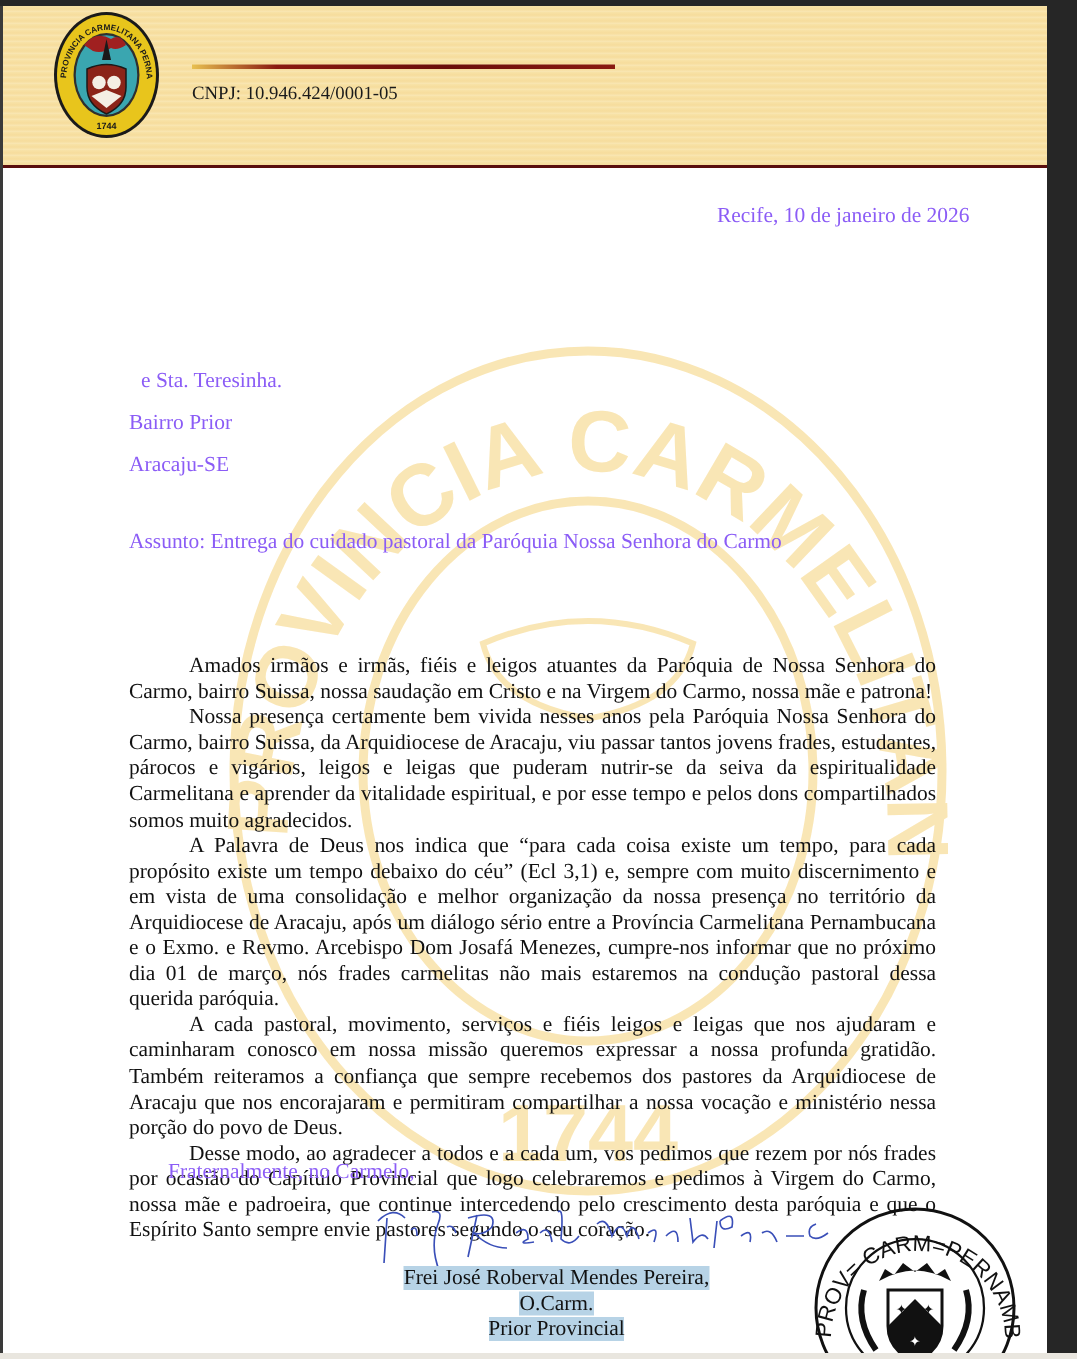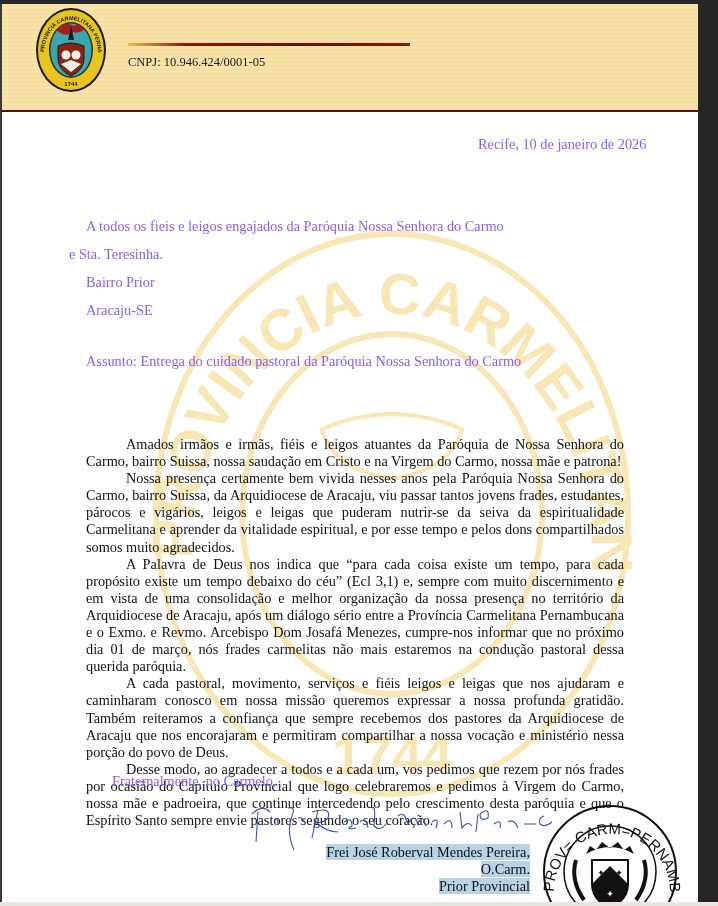--- a/index.html
+++ b/index.html
@@ -46,22 +46,22 @@
   .body-text {
     position: absolute; left: 84px; top: 432px; width: 538px;
     font-size: 14.3px; color: #111; line-height: 17.1px;
     text-align: justify;
   }
   .body-text p { margin: 0; text-indent: 40px; }
   .signature {
     position: absolute; left: 246px; top: 798px; width: 310px; height: 50px;
   }
   .signer {
-    position: absolute; left: 272px; top: 840px;
-    font-size: 14.3px; color: #111; line-height: 17px; text-align: right;
+    position: absolute; left: 241px; top: 840px;
+    font-size: 14.3px; color: #111; line-height: 17px; text-align: center;
     width: 256px;
   }
   .signer span.hl { background: #b7d3e6; }
   .seal {
     position: absolute; left: 528px; top: 796px; width: 160px; height: 120px;
   }
   .bottom-bar {
     position: absolute; left: 0; top: 902px; width: 718px; height: 4px;
     background: #e9e6df;
   }
@@ -99,22 +99,21 @@
     <path id="wmpath" d="M40 330 A200 245 0 0 1 440 330" fill="none"></path>
     <text font-size="58" font-weight="bold" fill="#f5d27a" font-family="Liberation Sans, sans-serif">
       <textPath href="#wmpath" startOffset="0">PROVINCIA CARMELITANA PERNAMBUCANA</textPath>
     </text>
     <path d="M170 200 Q240 170 310 200 Q300 240 240 250 Q180 240 170 200 Z" fill="none" stroke="#f5d27a" stroke-width="4"></path>
     <text x="240" y="545" font-size="54" font-weight="bold" fill="#f5d27a" text-anchor="middle" font-family="Liberation Sans, sans-serif">1744</text>
   </svg>
 
   <div class="text" style="left:476px; top:133px;">Recife, 10 de janeiro de 2026</div>
 
-  <div class="text" style="left:84px; top:215px;">A todos os fieis e leigos engajados da Paróquia Nossa Senhora do Carmo</div>
-  <div class="text" style="left:67px; top:243px;font-family:Liberation Serif, serif;">e Sta. Teresinha.</div>
+  <div class="text" style="left:92px; top:243px;font-family:Liberation Serif, serif;">e Sta. Teresinha.</div>
   <div class="text" style="left:84px; top:271px;">Bairro Prior</div>
   <div class="text" style="left:84px; top:299px;">Aracaju-SE</div>
 
   <div class="text" style="left:84px; top:350px;">Assunto: Entrega do cuidado pastoral da Paróquia Nossa Senhora do Carmo</div>
 
   <div class="body-text">
     <p>Amados irmãos e irmãs, fiéis e leigos atuantes da Paróquia de Nossa Senhora do Carmo, bairro Suissa, nossa saudação em Cristo e na Virgem do Carmo, nossa mãe e patrona!</p>
     <p>Nossa presença certamente bem vivida nesses anos pela Paróquia Nossa Senhora do Carmo, bairro Suissa, da Arquidiocese de Aracaju, viu passar tantos jovens frades, estudantes, párocos e vigários, leigos e leigas que puderam nutrir-se da seiva da espiritualidade Carmelitana e aprender da vitalidade espiritual, e por esse tempo e pelos dons compartilhados somos muito agradecidos.</p>
     <p>A Palavra de Deus nos indica que “para cada coisa existe um tempo, para cada propósito existe um tempo debaixo do céu” (Ecl 3,1) e, sempre com muito discernimento e em vista de uma consolidação e melhor organização da nossa presença no território da Arquidiocese de Aracaju, após um diálogo sério entre a Província Carmelitana Pernambucana e o Exmo. e Revmo. Arcebispo Dom Josafá Menezes, cumpre-nos informar que no próximo dia 01 de março, nós frades carmelitas não mais estaremos na condução pastoral dessa querida paróquia.</p>
     <p>A cada pastoral, movimento, serviços e fiéis leigos e leigas que nos ajudaram e caminharam conosco em nossa missão queremos expressar a nossa profunda gratidão. Também reiteramos a confiança que sempre recebemos dos pastores da Arquidiocese de Aracaju que nos encorajaram e permitiram compartilhar a nossa vocação e ministério nessa porção do povo de Deus.</p>

